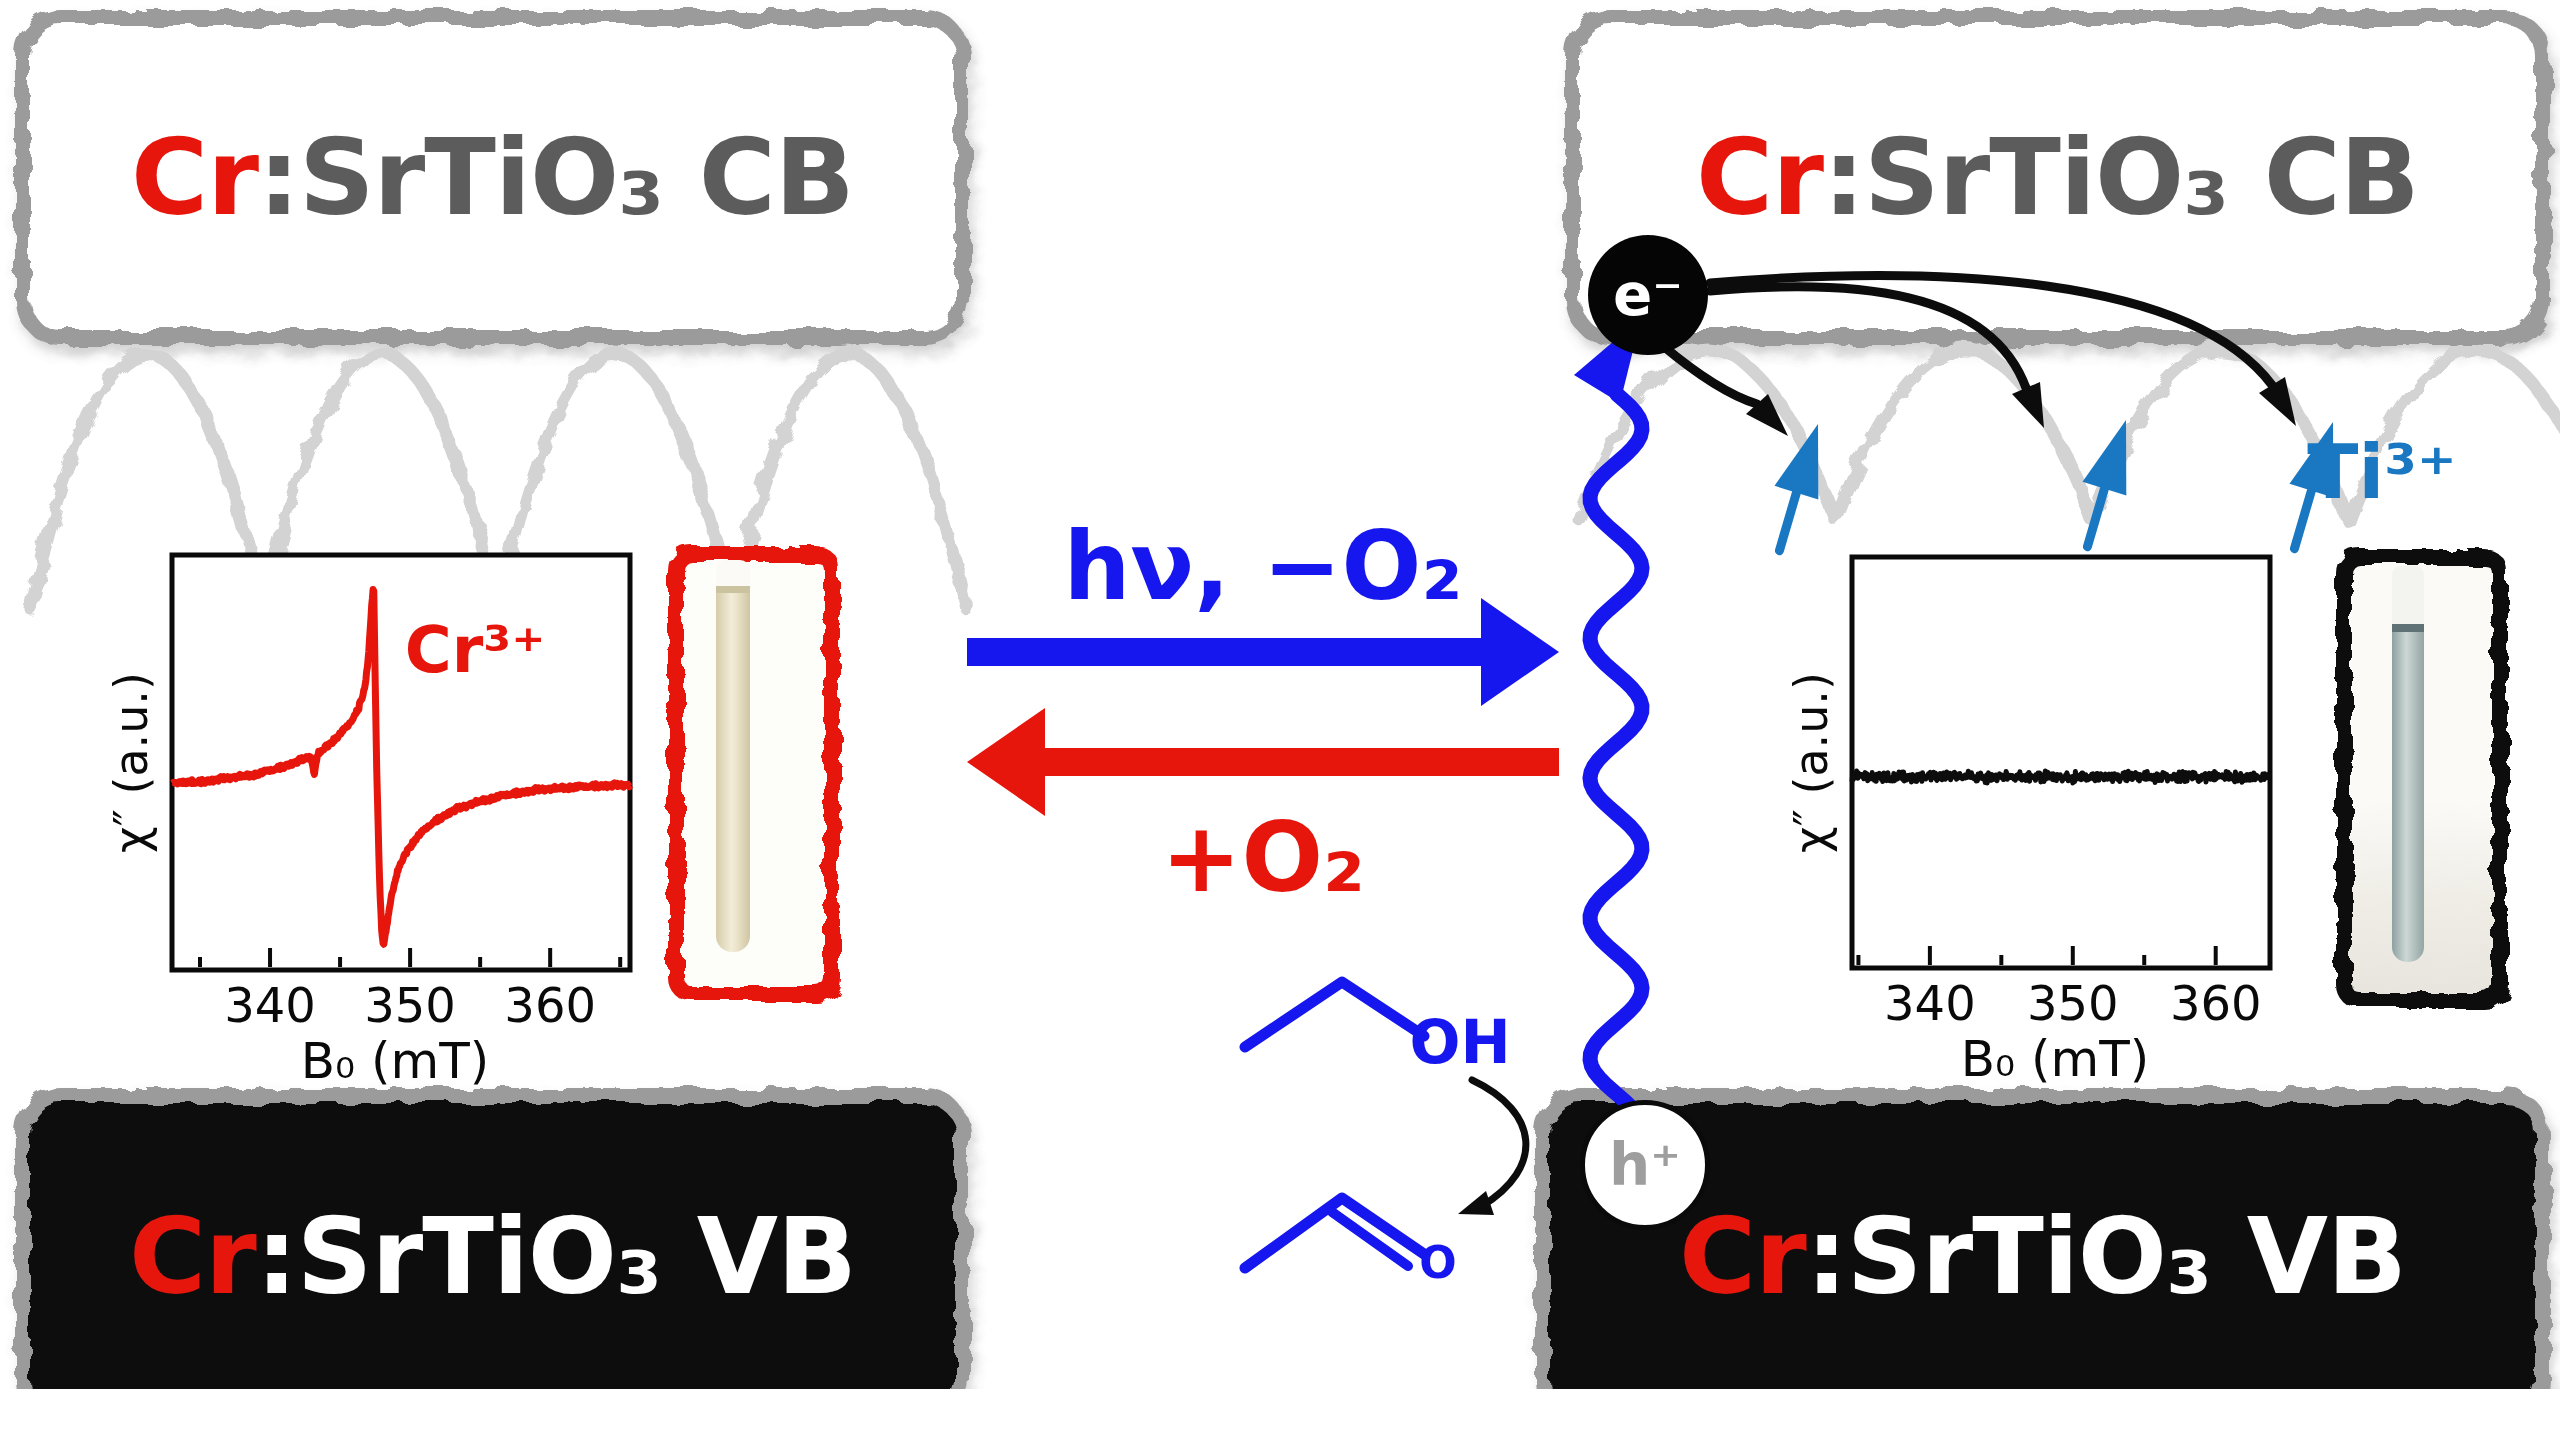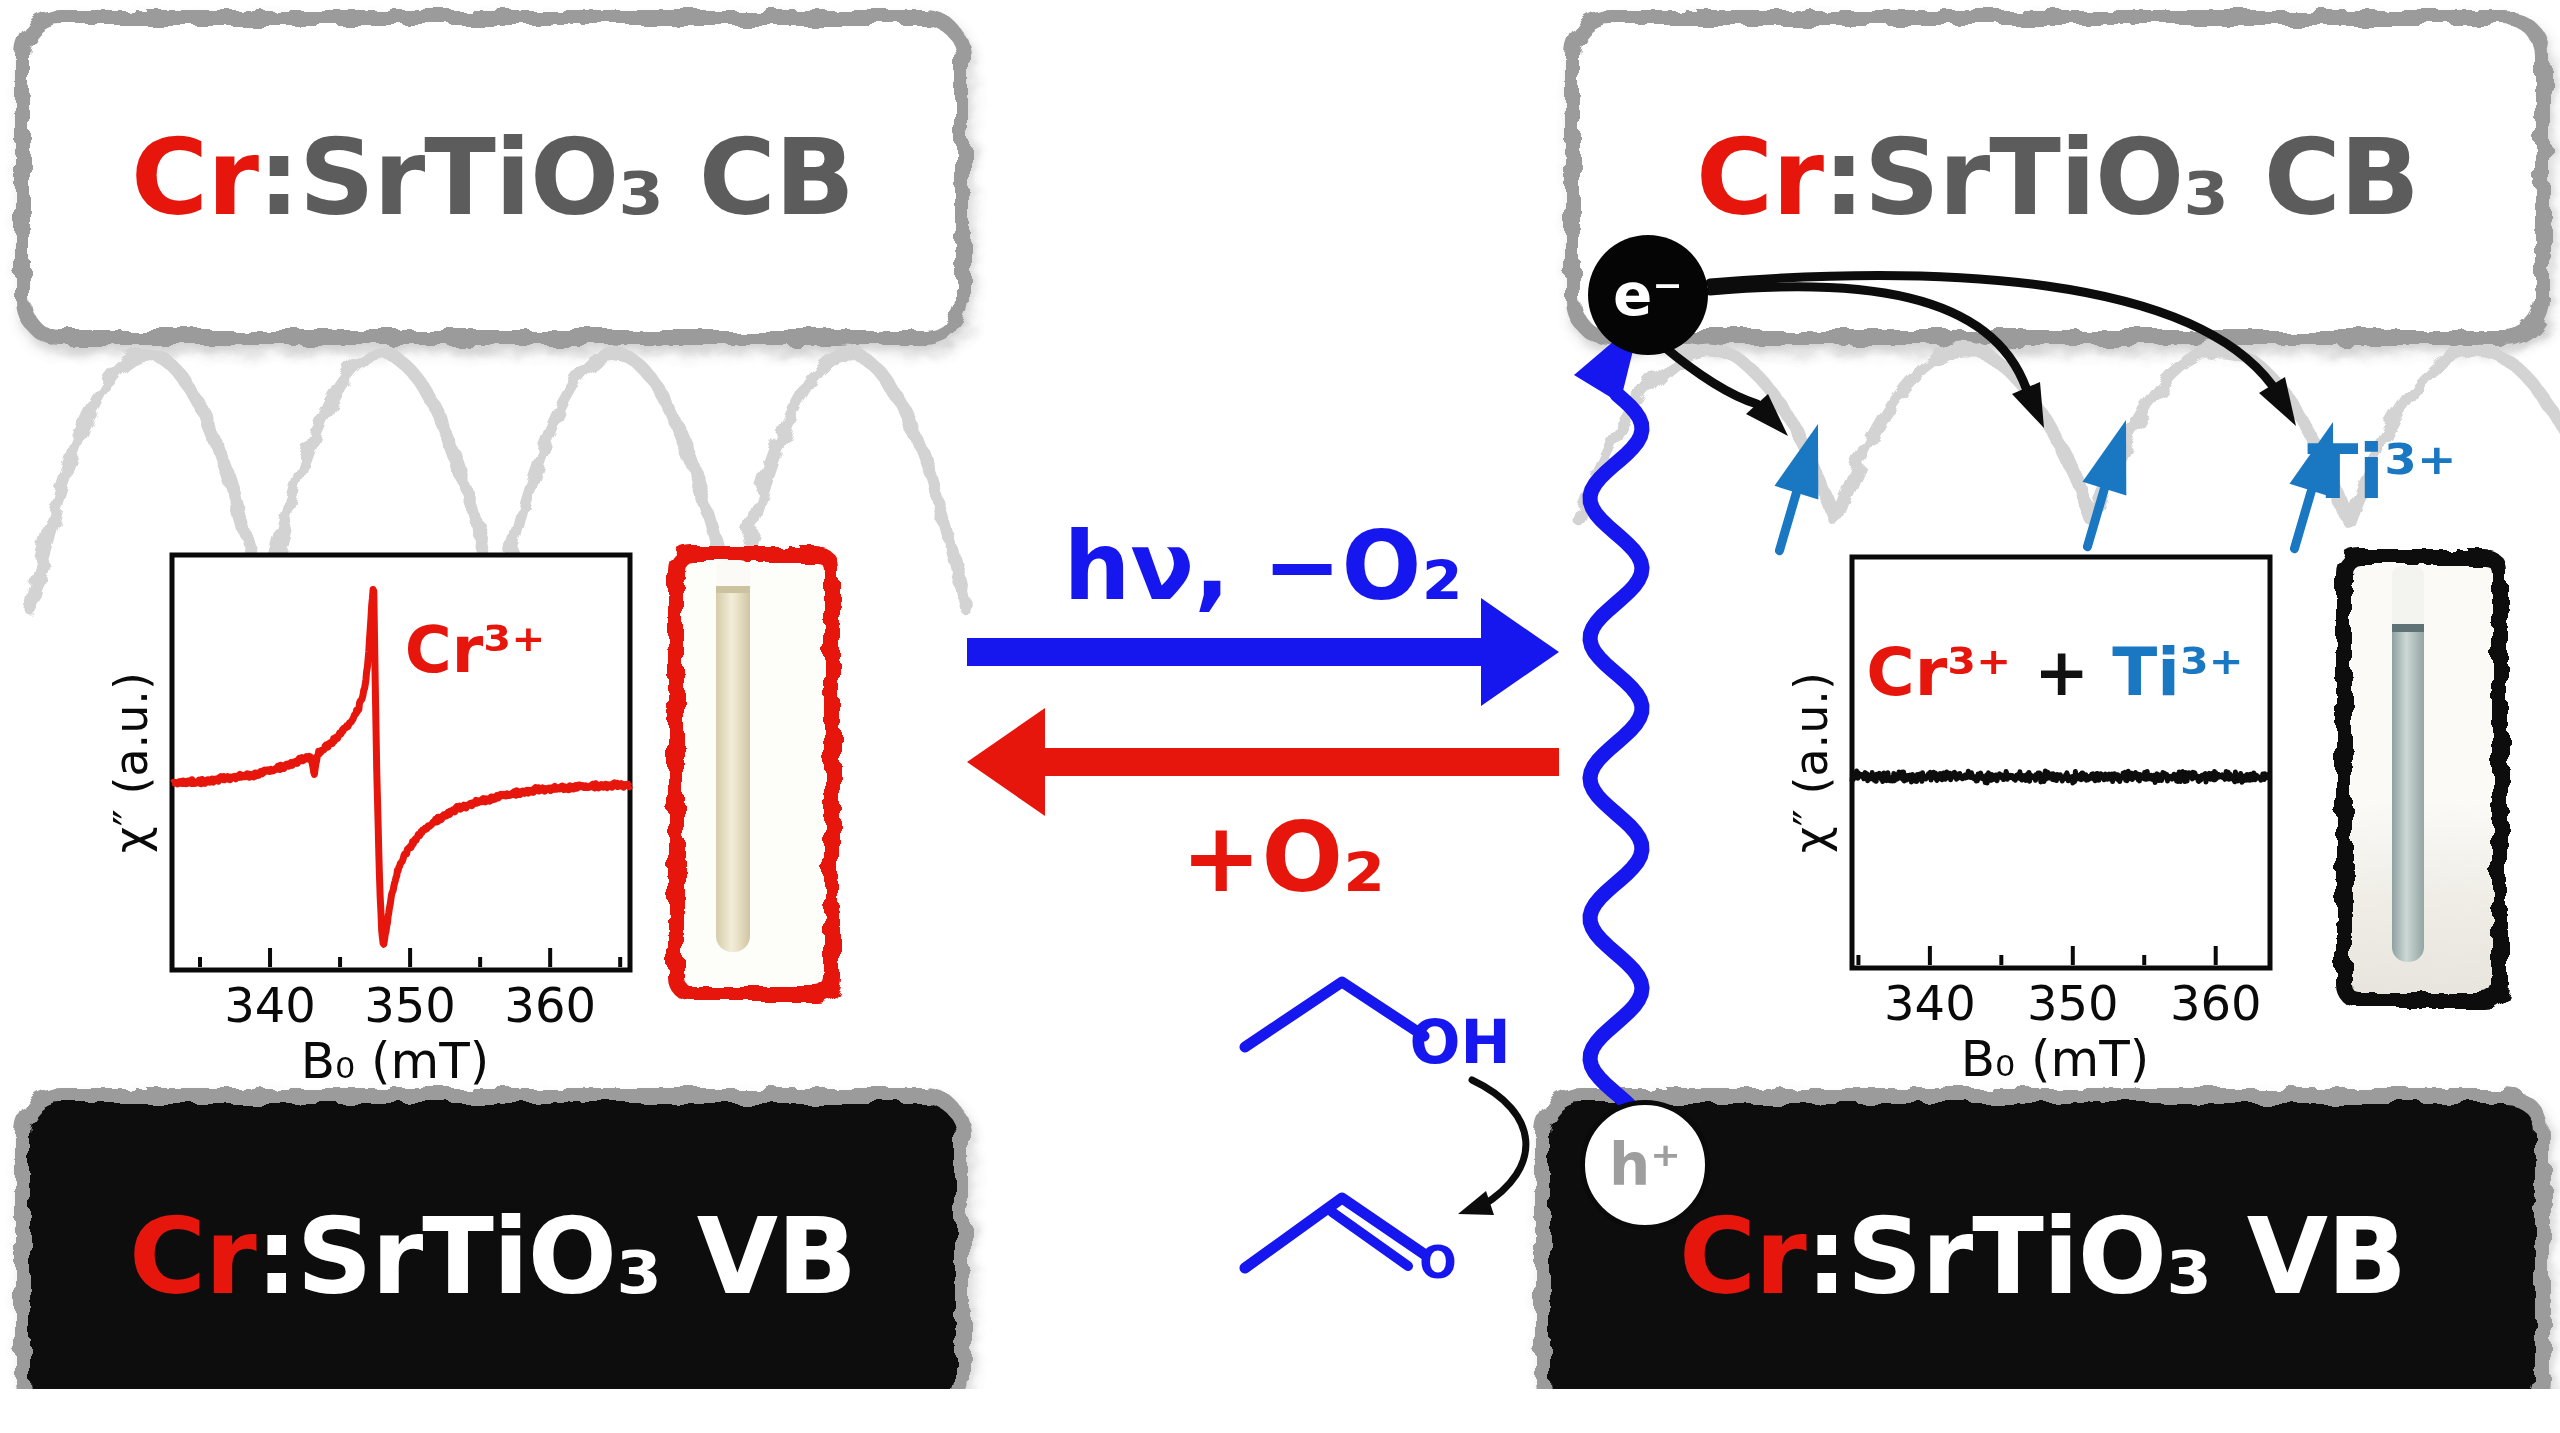--- a/index.html
+++ b/index.html
@@ -34,21 +34,21 @@
                   linear-gradient(90deg,#8da0a0,#cdd8d4 45%,var(--tube-right,#bcc9c6) 60%,#93a5a4);}
   
   .carrier{position:absolute;border-radius:50%;display:flex;align-items:center;justify-content:center;
            font-weight:700;}
   #electron{left:1588px;top:235px;width:120px;height:120px;background:#050505;color:#fff;font-size:58px;}
   #hole{left:1580px;top:1100px;width:120px;height:120px;background:#fff;color:var(--hole-gray,#9e9e9e);
         border:5px solid #0a0a0a;font-size:58px;}
   
   .flabel{position:absolute;transform:translate(-50%,-50%);white-space:nowrap;font-weight:700;}
   #label-hv{left:1263px;top:545px;font-size:94px;color:var(--blue,#1616ee);margin-top:21px;}
-  #label-po2{left:1263px;top:858px;font-size:96px;color:var(--red,#e7160d);margin-left:20px;}
+  #label-po2{left:1263px;top:858px;font-size:96px;color:var(--red,#e7160d);}
   #label-ti{left:2382px;top:472px;font-size:75px;color:var(--steel,#1a78c2);}
   #label-oh{left:1460px;top:1042px;font-size:60px;color:var(--blue,#1616ee);}
   #label-o{left:1438px;top:1262px;font-size:44px;color:var(--blue,#1616ee);}
   #annot-left{left:475px;top:650px;font-size:64px;color:var(--red,#e7160d);}
   #annot-right{left:2055px;top:672px;font-size:66px;color:#111;}
   #annot-right .cr{color:var(--red,#e7160d);}
   #annot-right .ti{color:var(--steel,#1a78c2);}
 </style>
 </head>
 <body>
@@ -172,14 +172,13 @@
   <div class="carrier" id="hole">
     <span>h⁺</span>
   </div>
 
   <span class="flabel" id="label-hv">hν, −O₂</span>
   <span class="flabel" id="label-po2">+O₂</span>
   <span class="flabel" id="label-ti">Ti³⁺</span>
   <span class="flabel" id="label-oh">OH</span>
   <span class="flabel" id="label-o">O</span>
   <span class="flabel" id="annot-left">Cr³⁺</span>
-  <span class="flabel" id="annot-right"><span class="cr">Cr³⁺</span><span> + </span><span class="ti">Ti³⁺</span></span>
 </div>
 
 </body></html>

